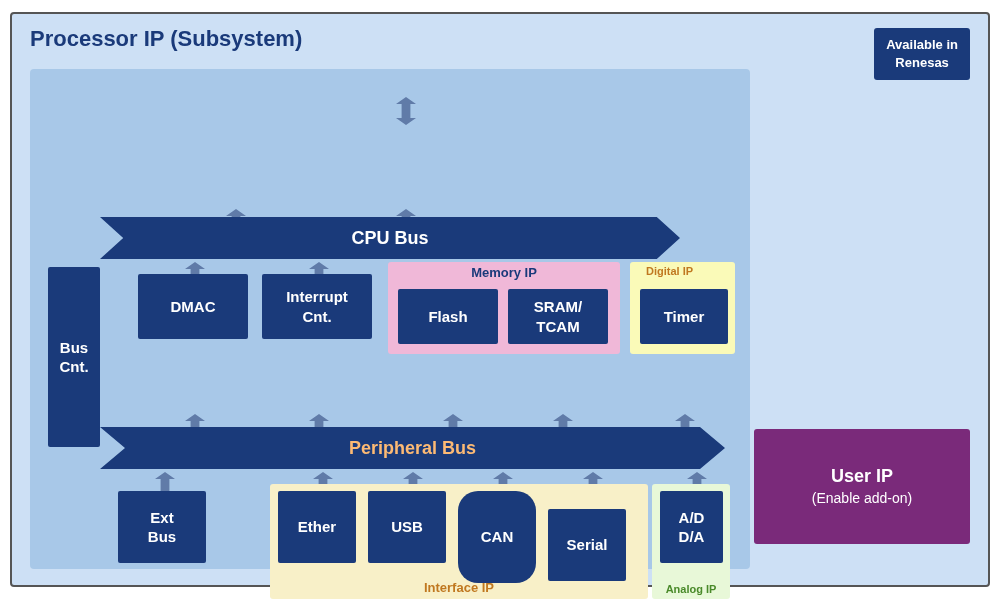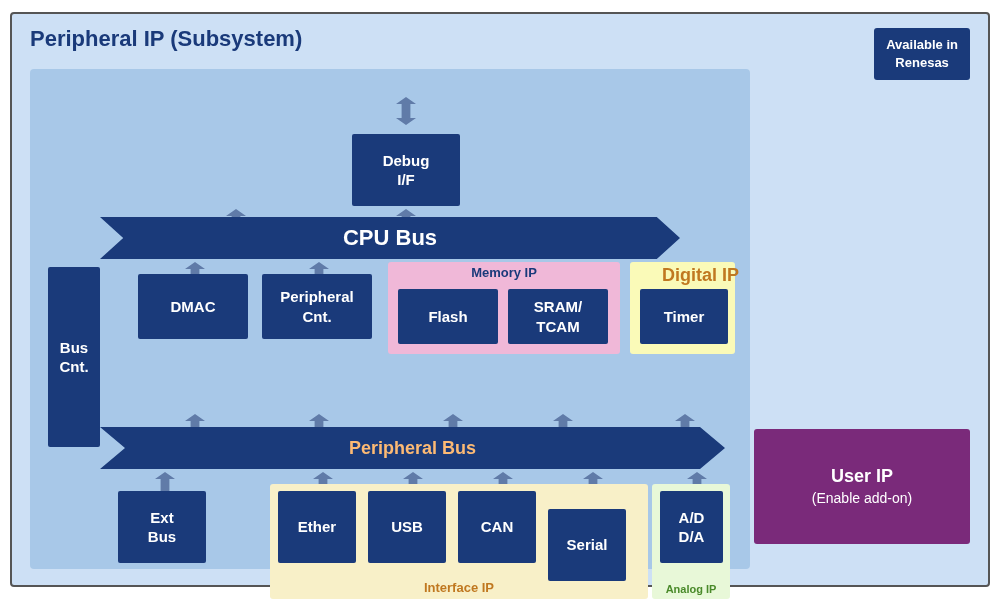--- a/index.html
+++ b/index.html
@@ -193,24 +193,24 @@
       top: 193px;
       left: 600px;
       width: 105px;
       height: 92px;
       background: #fafab8;
       border-radius: 3px;
     }
     .digital-ip-label {
       position: absolute;
       top: 3px;
-      left: 4px;
+      left: 16px;
       width: 100%;
-      text-align: right;
-      font-size: 18px;
+      text-align: left;
+      font-size: 11px;
       font-weight: bold;
       color: #c07820;
     }
 
     
     .timer-box {
       position: absolute;
       top: 220px;
       left: 610px;
       width: 88px;
@@ -279,21 +279,22 @@
       top: 422px;
       left: 338px;
       width: 78px;
       height: 72px;
     }
     .can-box {
       position: absolute;
       top: 422px;
       left: 428px;
       width: 78px;
-      height: 72px;
+      height: 92px;
+      border-radius: 20px;
     }
     .serial-box {
       position: absolute;
       top: 440px;
       left: 518px;
       width: 78px;
       height: 72px;
     }
     .ad-box {
       position: absolute;
@@ -346,50 +347,46 @@
       height: 14px;
       background: #607ba8;
       clip-path: polygon(28% 0%, 72% 0%, 72% 50%, 100% 50%, 50% 100%, 0% 50%, 28% 50%);
     }
   </style>
 </head>
 <body>
 
 <div class="outer-container">
 
-  <div class="title">Peripheral IP (Subsystem)</div>
+  <div class="title">Processor IP (Subsystem)</div>
 
   <div class="available-box" style="white-space:pre-line">Available in
 Renesas</div>
 
   <div class="processor-inner">
 
 
-    <div class="dark-box debug-box" style="white-space:pre-line">
-      <span>Debug
-I/F</span>
-    </div>
 
     <div class="arrow-connector" style="position:absolute; top:140px; left:196px;">
       <div class="arr-up"></div>
       <div class="arr-down"></div>
     </div>
 
     <div class="arrow-connector" style="position:absolute; top:140px; left:366px;">
       <div class="arr-up"></div>
       <div class="arr-down"></div>
     </div>
 
     <div class="arrow-connector" style="position:absolute; top:28px; left:366px;">
       <div class="arr-up"></div>
       <div class="arr-down"></div>
     </div>
 
     <div class="cpu-bus">
-      <span style="color:white;font-size:22px;font-weight:bold;">CPU Bus</span>
+      <span style="color:white;font-size:18px;font-weight:bold;">CPU Bus</span>
     </div>
 
     <div class="dark-box bus-cnt" style="white-space:pre-line;">
       <span>Bus
 Cnt.</span>
     </div>
 
     <div class="arrow-connector" style="position:absolute; top:193px; left:155px;">
       <div class="arr-up"></div>
       <div class="arr-down"></div>
@@ -409,21 +406,21 @@
     <div class="arrow-connector" style="position:absolute; top:193px; left:645px;">
       <div class="arr-up"></div>
       <div class="arr-down"></div>
     </div>
 
     <div class="dark-box dmac-box">
       <span>DMAC</span>
     </div>
 
     <div class="dark-box interrupt-box" style="white-space:pre-line;">
-      <span>Peripheral
+      <span>Interrupt
 Cnt.</span>
     </div>
 
     <div class="memory-ip-area">
       <div class="memory-ip-label">Memory IP</div>
     </div>
 
     <div class="dark-box flash-box">
       <span>Flash</span>
     </div>

